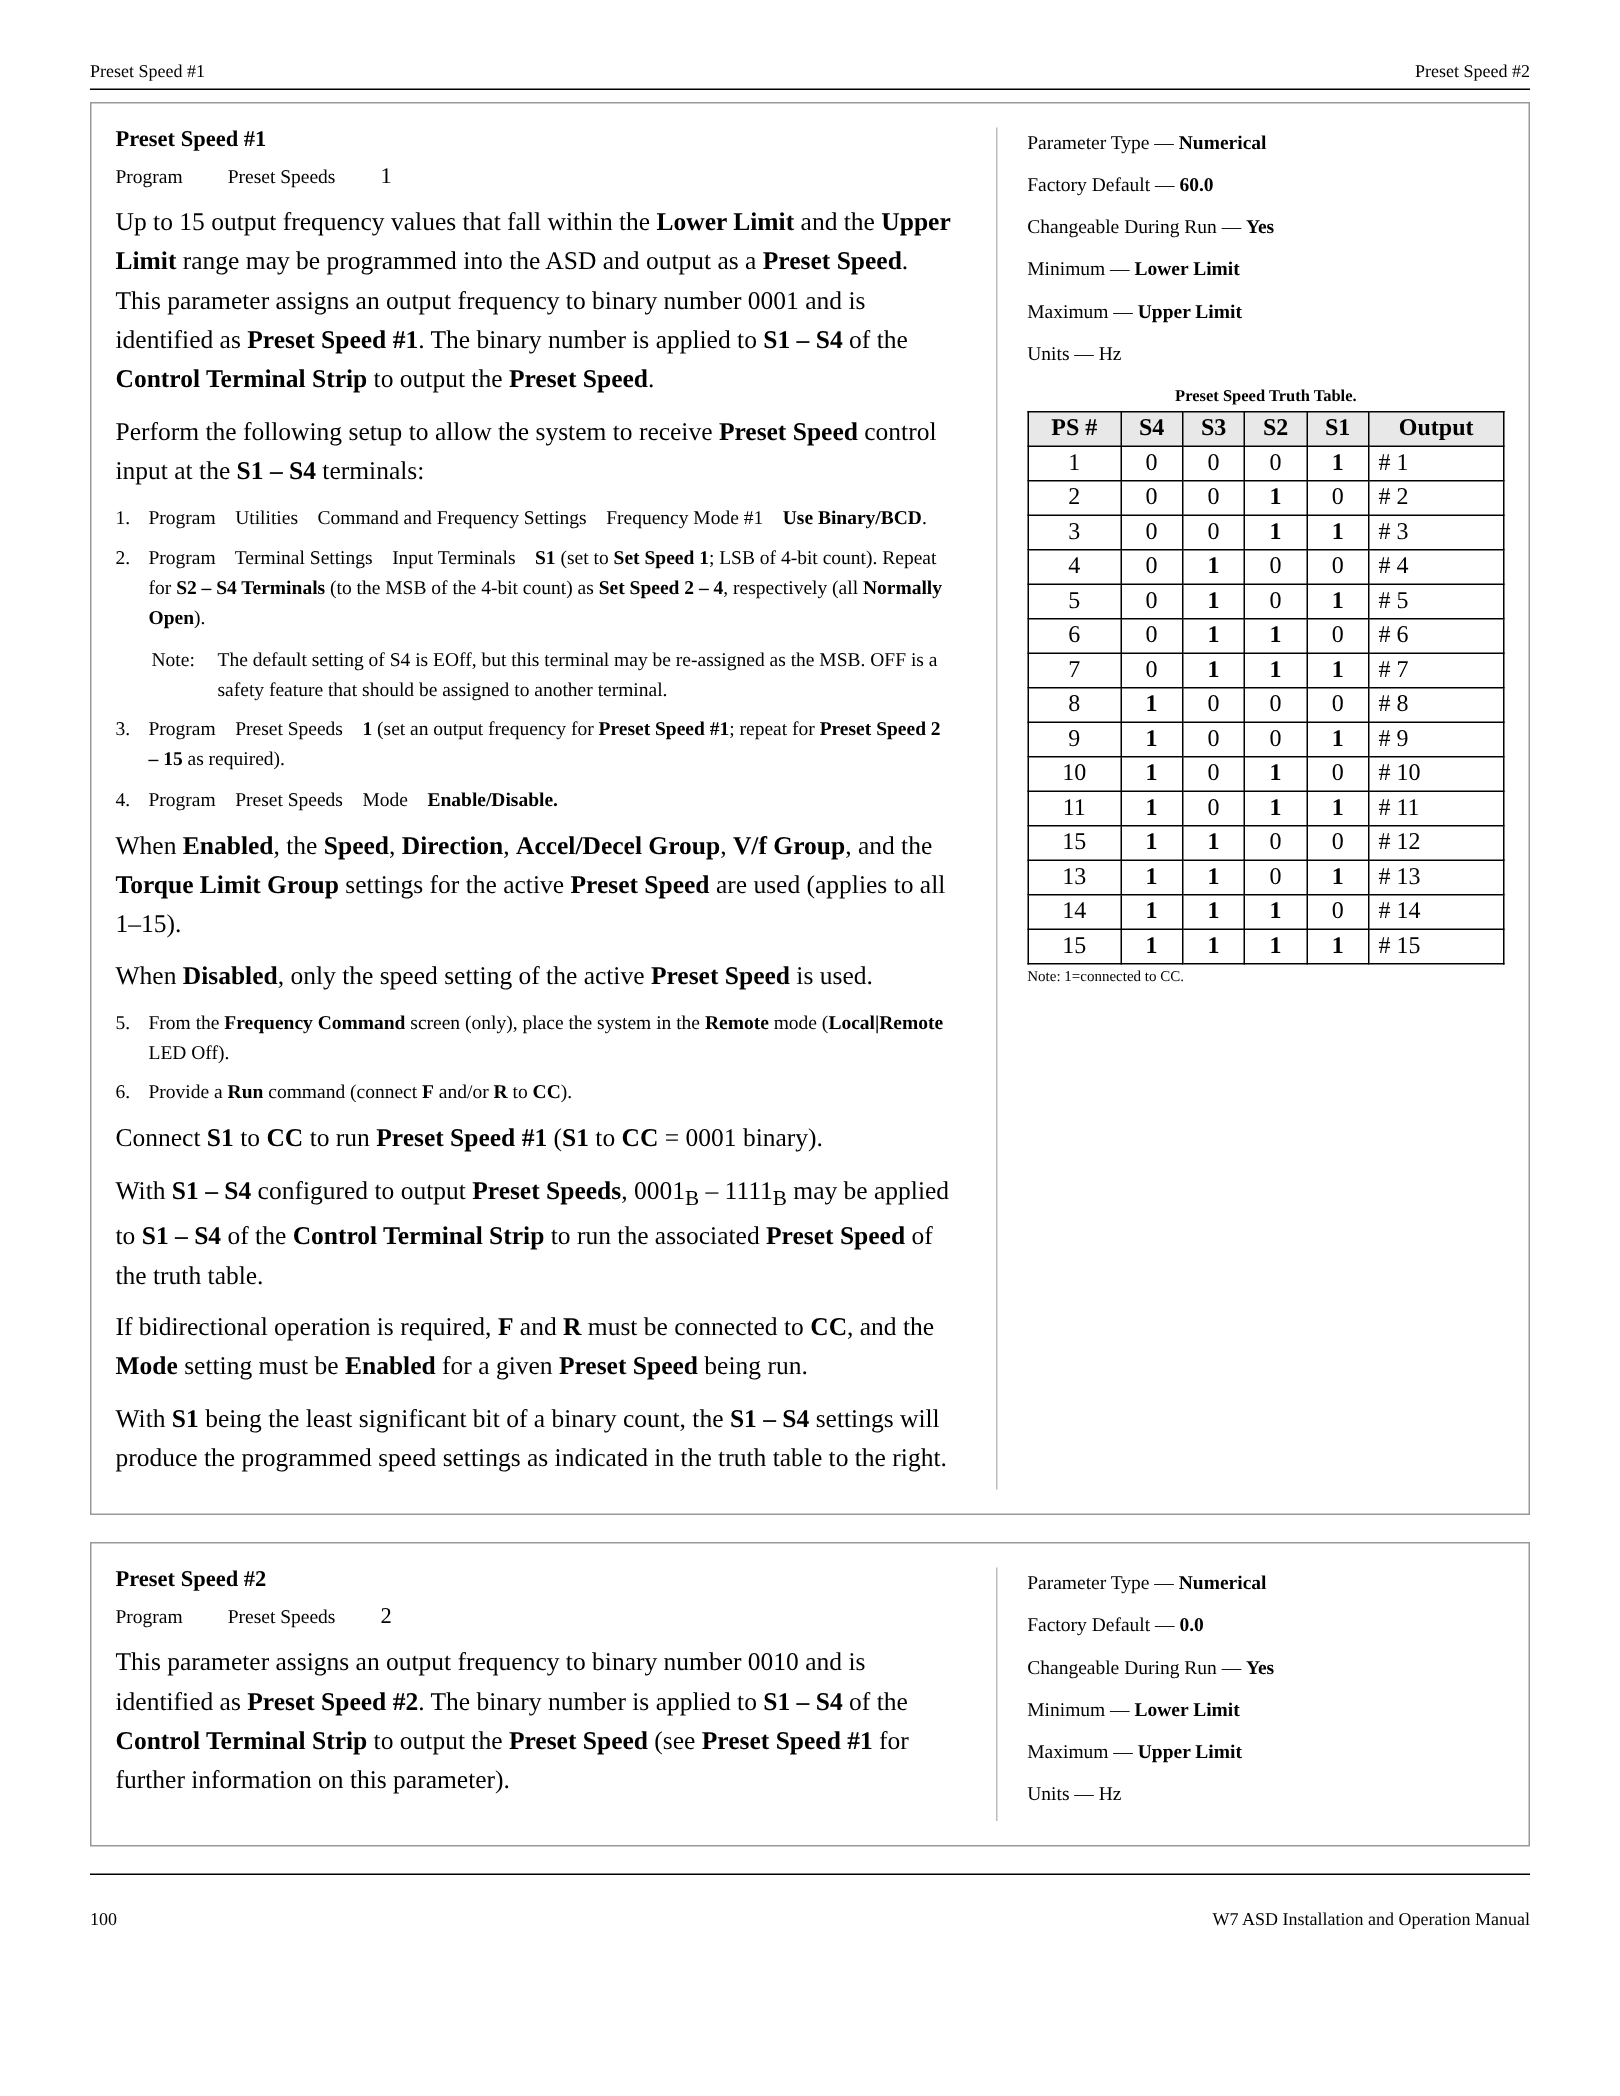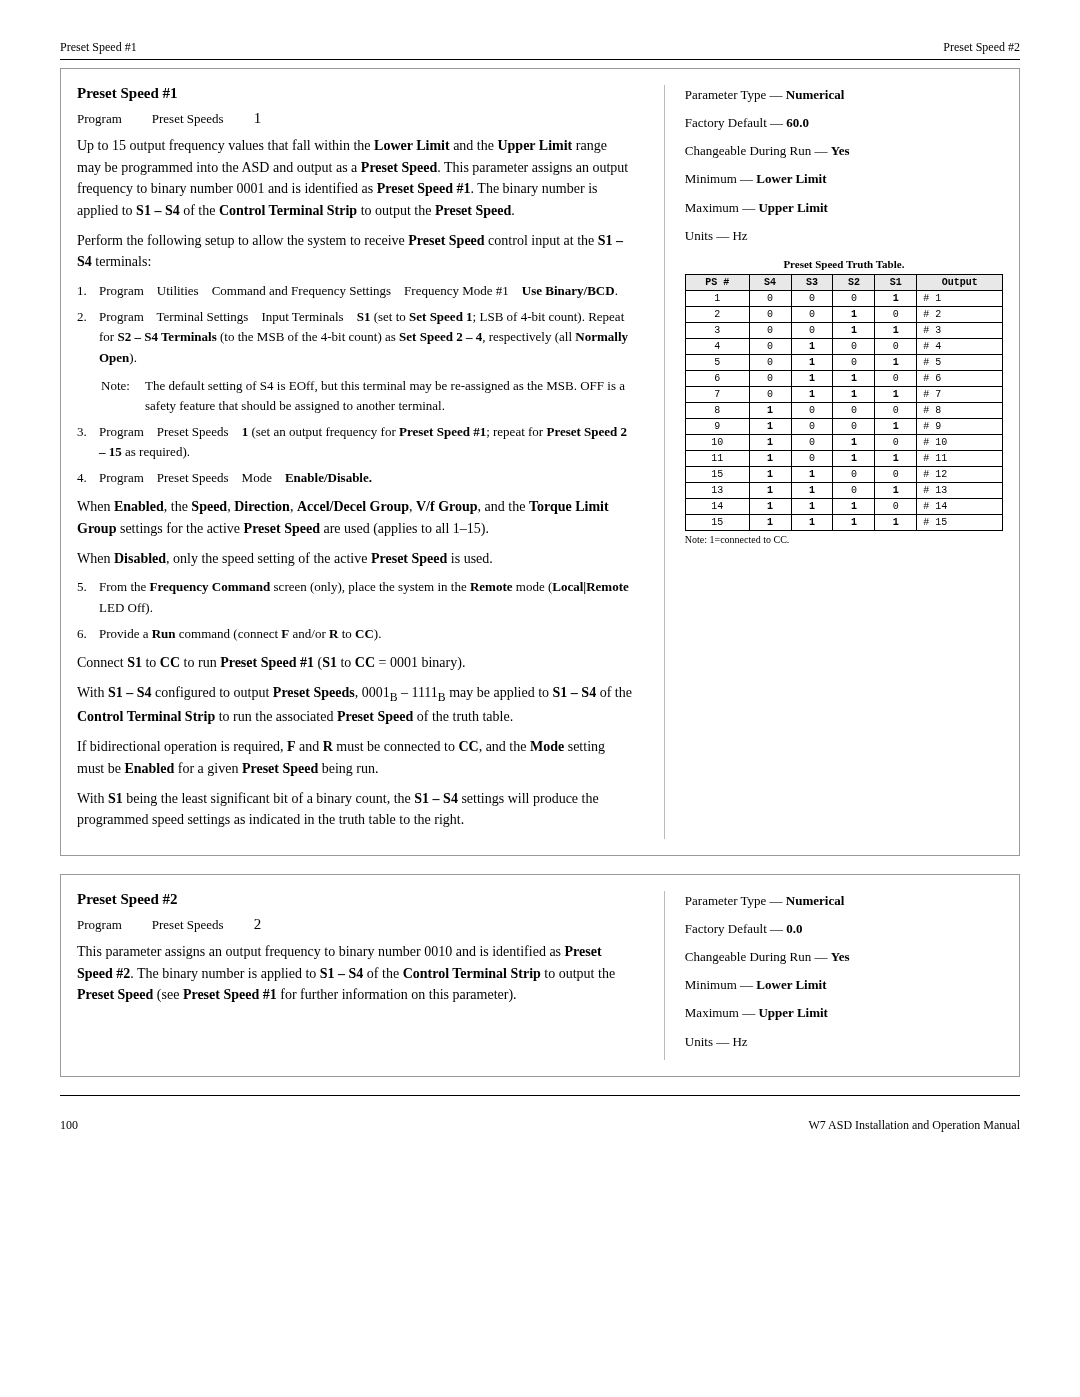--- a/index.html
+++ b/index.html
@@ -53,21 +53,21 @@
       display: flex;
       align-items: baseline;
       gap: 30px;
       margin-bottom: 8px;
       font-size: 13px;
     }
     .program-line span { font-weight: normal; }
     .program-label { font-weight: normal; }
     .program-num { font-weight: bold; font-size: 15px; }
     .body-text {
-      font-size: 14px;
+      font-size: 17px;
       line-height: 1.55;
       margin-bottom: 8px;
     }
     .body-text b { font-weight: bold; }
     .numbered-list {
       margin-left: 0;
       margin-bottom: 8px;
     }
     .list-item {
       display: flex;
@@ -104,22 +104,21 @@
     }
     .truth-table-title {
       font-weight: bold;
       font-size: 11px;
       text-align: center;
       margin-bottom: 4px;
     }
     table.truth-table {
       border-collapse: collapse;
       width: 100%;
-      font-size: 10px;
-      font-family: Liberation Mono, monospace;
+      font-size: 16px;
     }
     table.truth-table th {
       border: 1px solid #000;
       background: #e8e8e8;
       padding: 2px 5px;
       text-align: center;
       font-weight: bold;
     }
     table.truth-table td {
       border: 1px solid #000;

